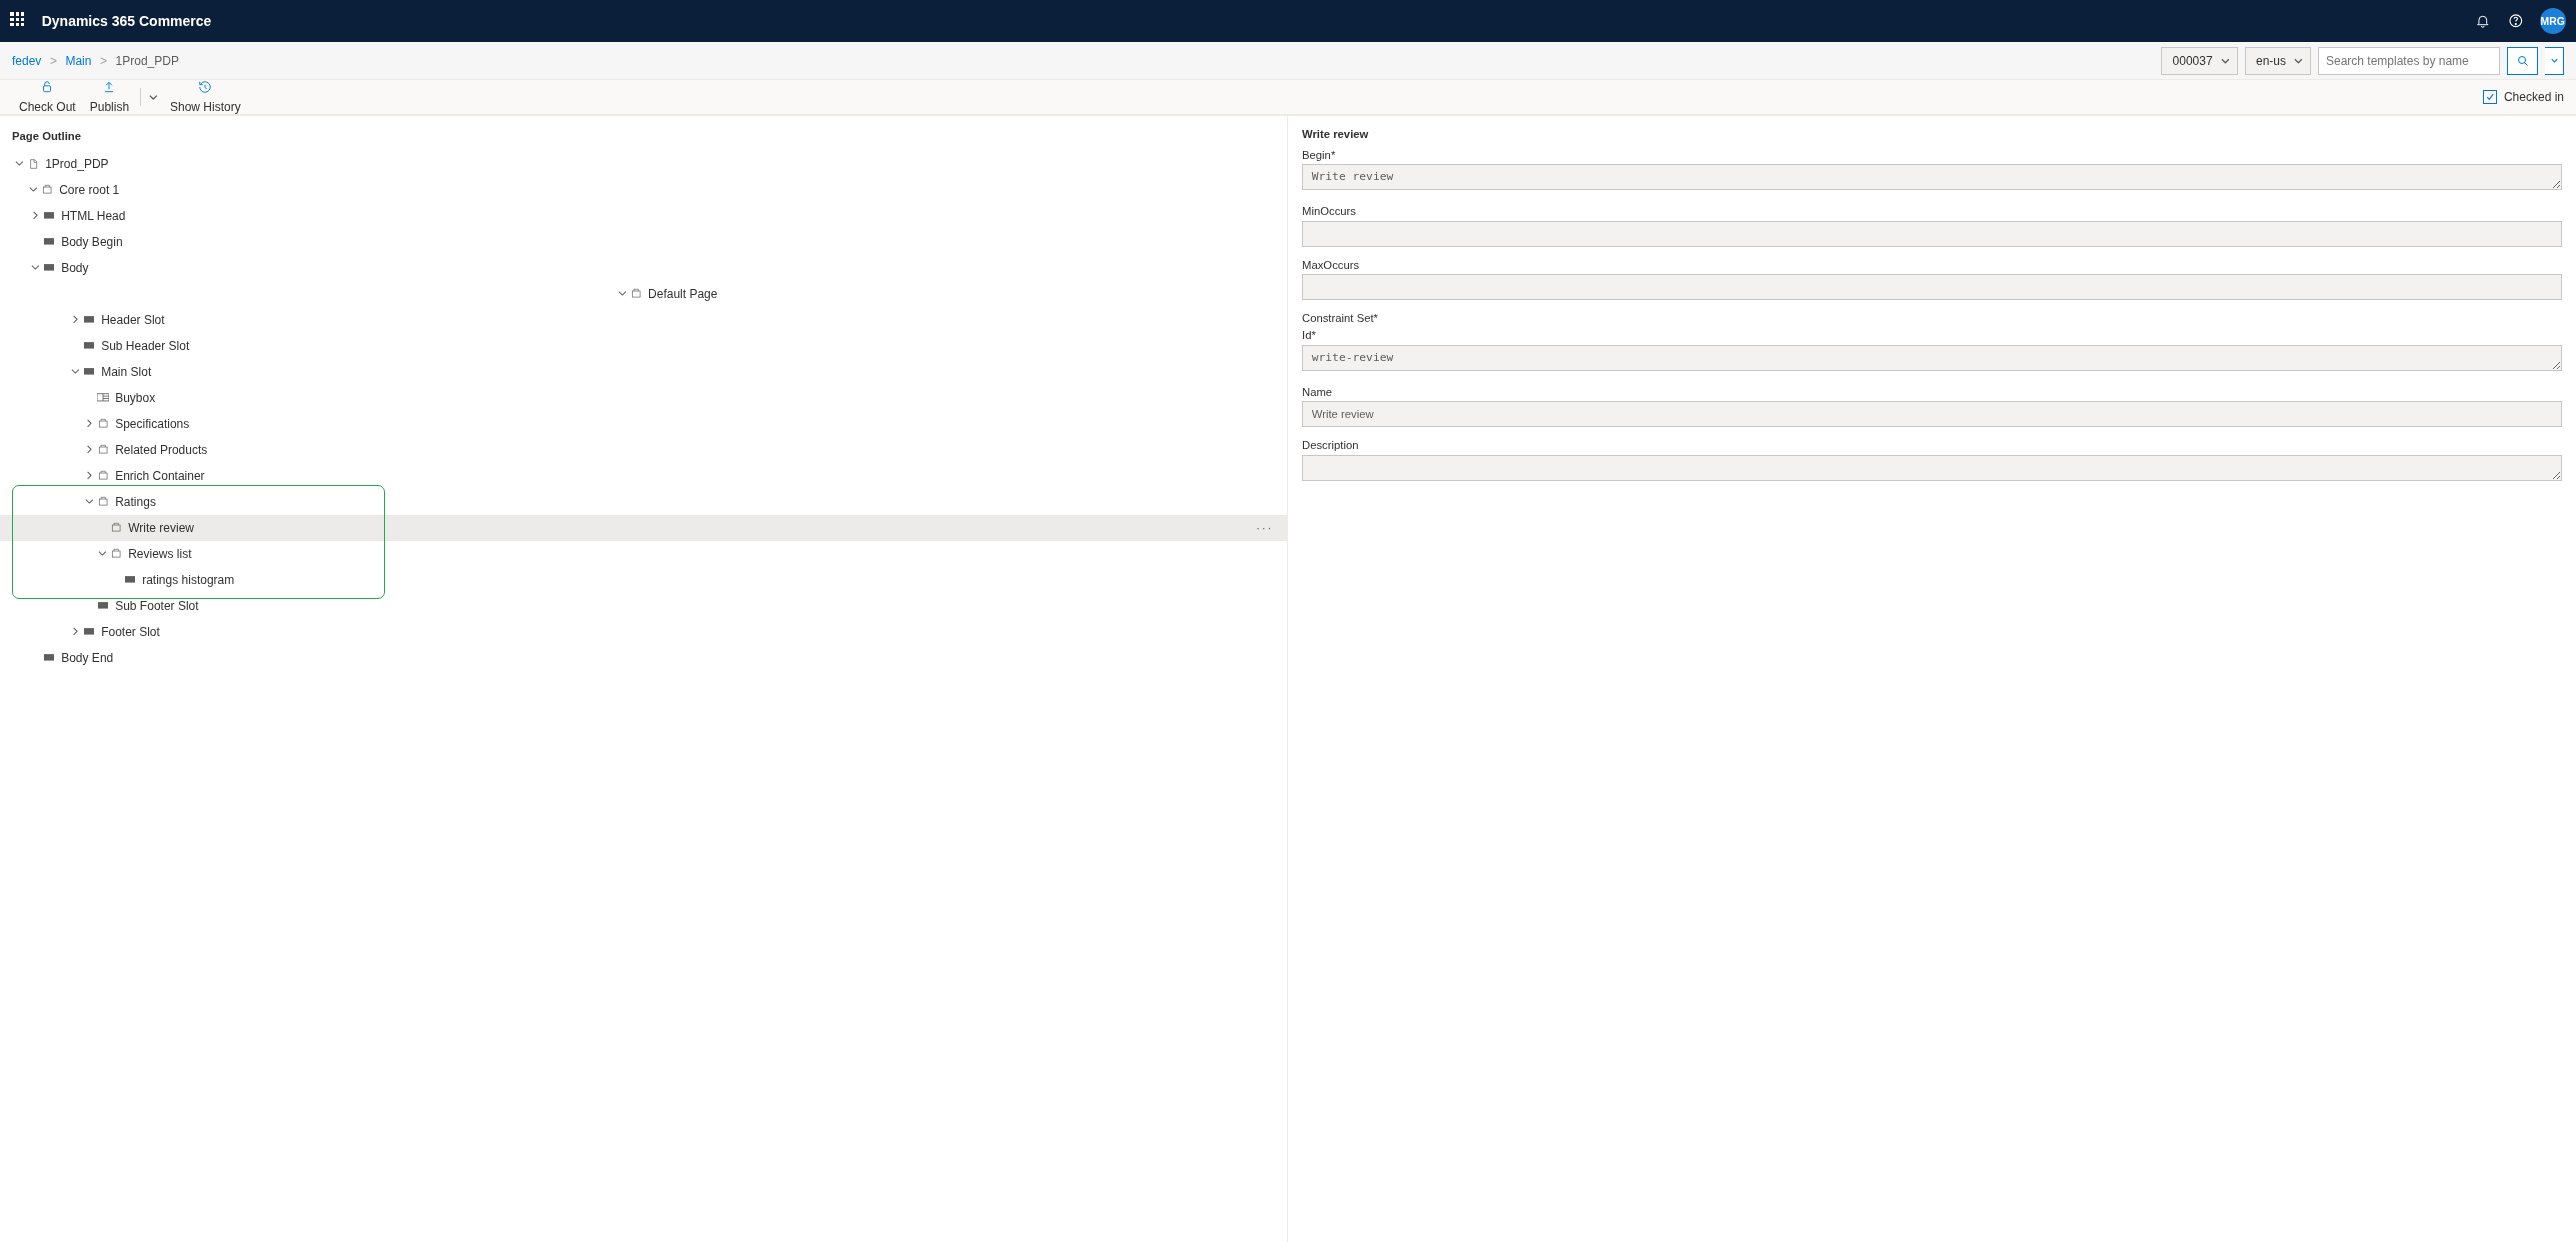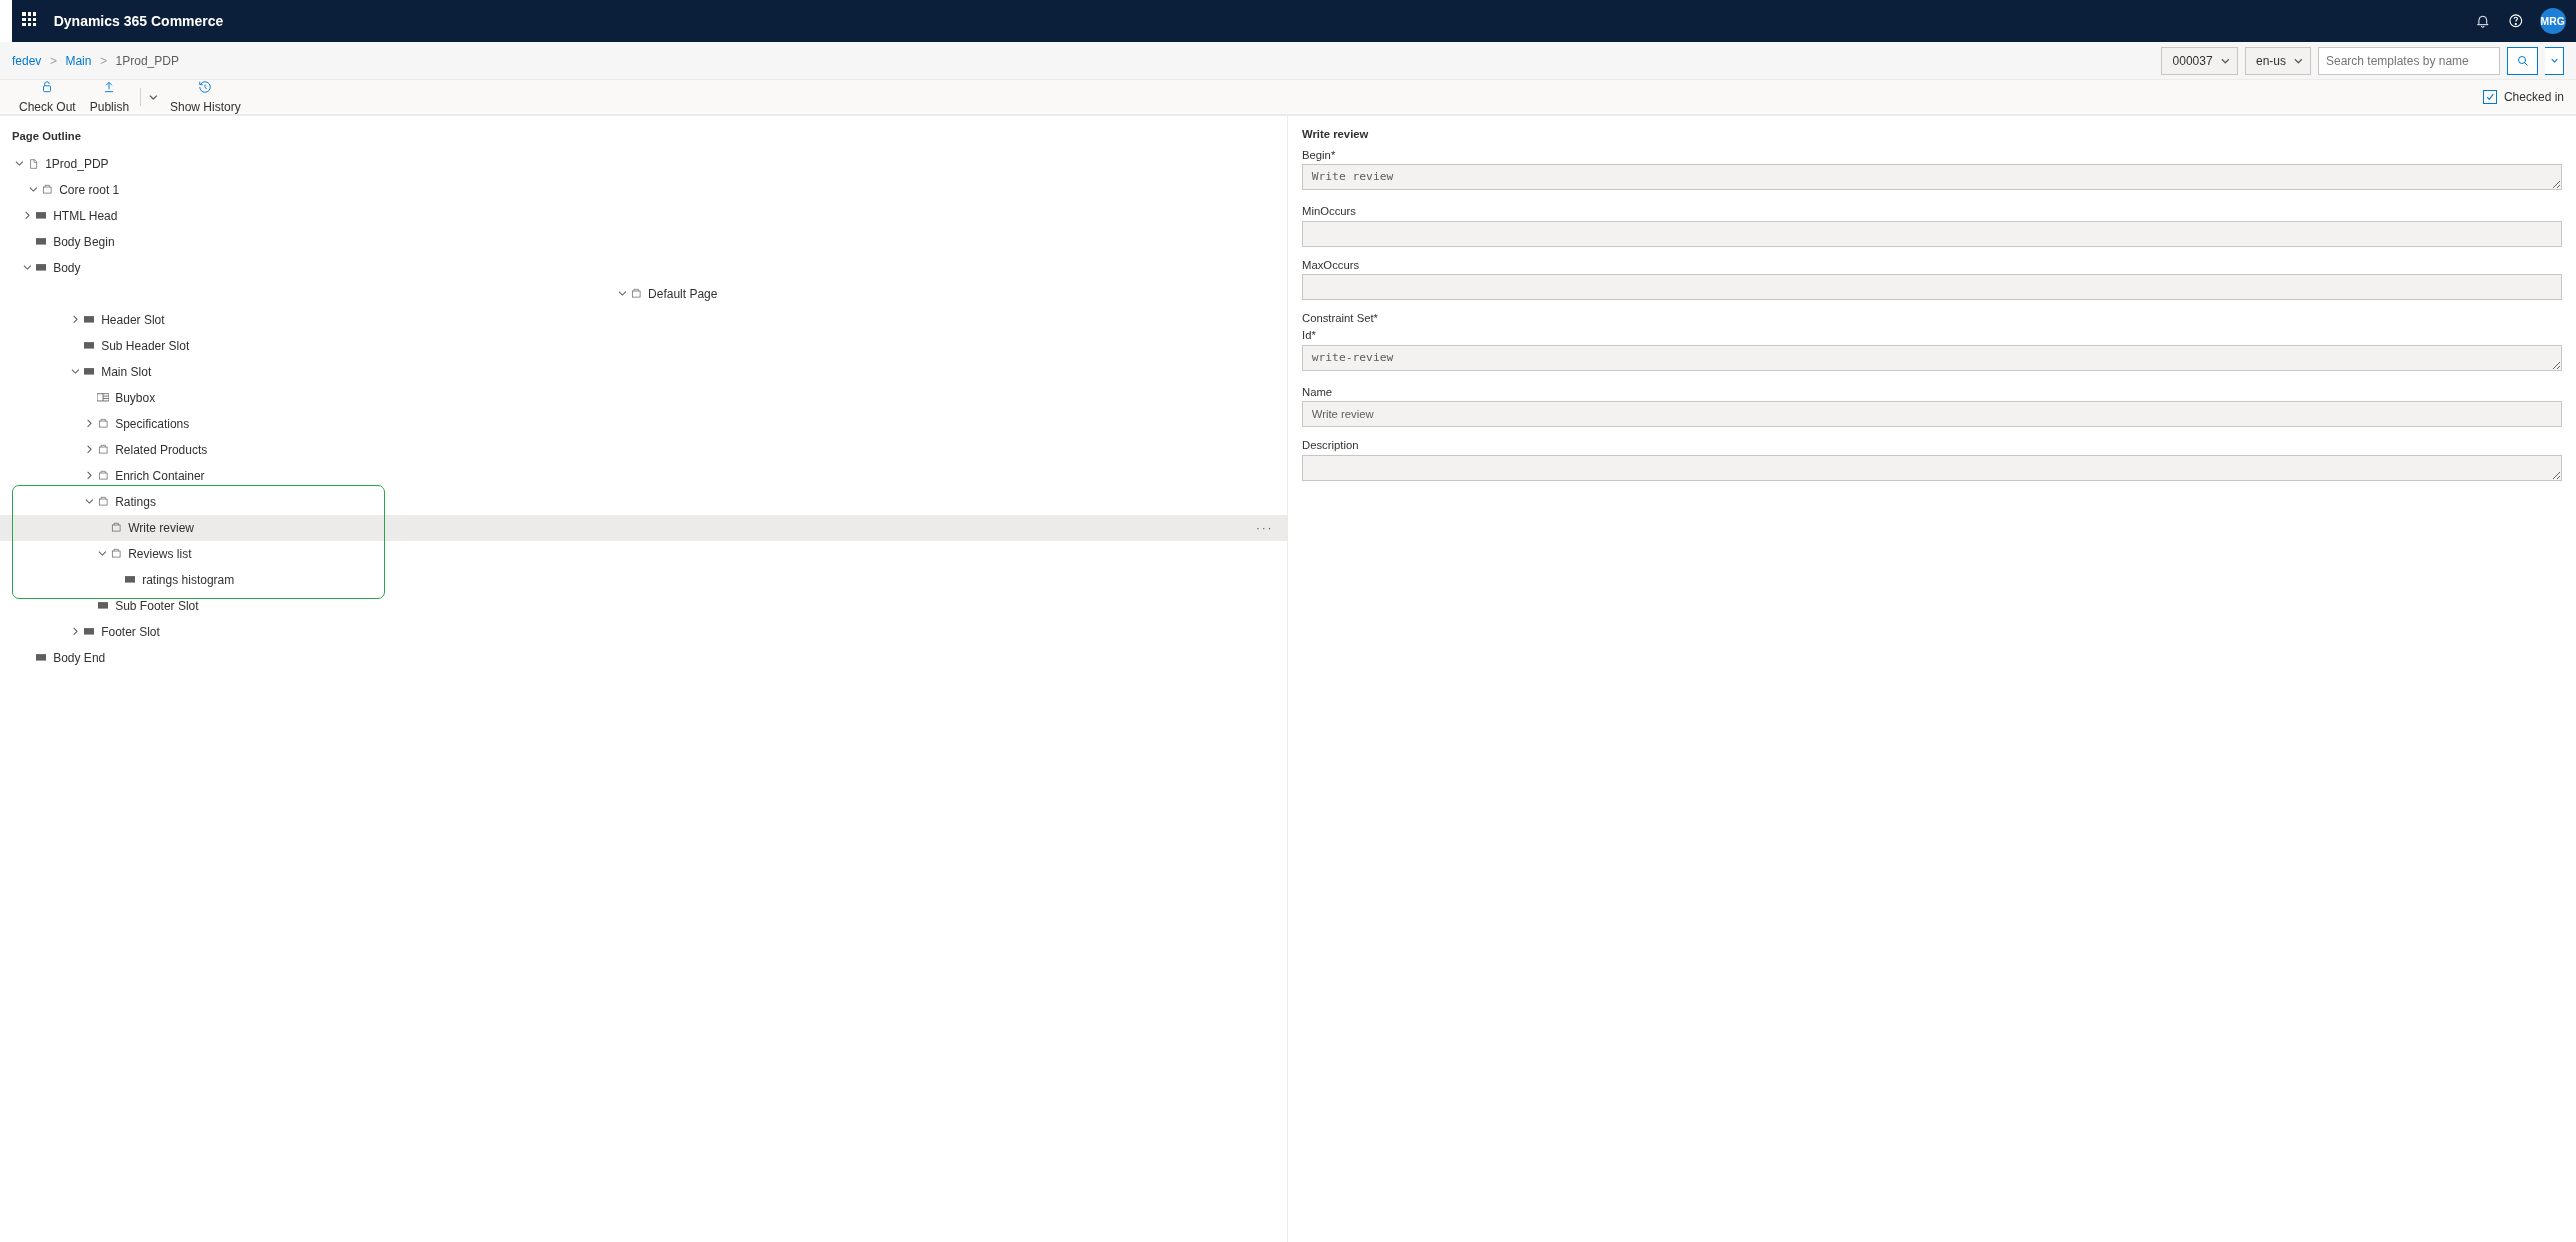--- a/index.html
+++ b/index.html
@@ -1,19 +1,19 @@
 <!DOCTYPE html>
 <html style="font-size:14px"><head>
 <meta charset="utf-8">
 <style>
   * { box-sizing: border-box; margin: 0; padding: 0; }
   body { font-family: "Segoe UI", Arial, sans-serif; font-size: 12px; color: #323130; background: #fff; }
   
   
-  .topnav { background: #0b1f3a; height: 42px; display: flex; align-items: center; padding: 0 10.4px; color: #fff; margin-left: 12px; }
+  .topnav { background: #0b1f3a; height: 42px; display: flex; align-items: center; padding: 0 10.4px; color: #fff; }
   .waffle { width: 17.3px; height: 17.3px; display: grid; grid-template-columns: repeat(3,3.5px); grid-template-rows: repeat(3,3.5px); gap: 1.7px; margin-right: 14px; cursor: pointer; }
   .waffle span { background: #fff; width: 3.5px; height: 3.5px; }
   .app-title { font-size: 14px; font-weight: 600; flex: 1; }
   .topnav-right { display: flex; align-items: center; gap: 15.6px; }
   .topnav-icon { width: 17.3px; height: 17.3px; cursor: pointer; display:flex; align-items:center; justify-content:center; }
   .avatar { width: 26px; height: 26px; border-radius: 50%; background: #1e7fd6; color:#fff; display:flex; align-items:center; justify-content:center; font-size:10.4px; font-weight:600; }
 
   
   .breadcrumb-row { background: #f6f6f7; height: 38px; display: flex; align-items: center; padding: 14px 12px; border-bottom: 0.9px solid #edebe9; }
   .breadcrumb { flex: 1; font-size: 12px; }
@@ -45,21 +45,21 @@
   
   .tree-row { display: flex; align-items: center; height: 26px; padding-right: 8.7px; cursor: pointer; position:relative; }
   .tree-row.selected { background: #edebe9; }
   .tree-row.selected .more { visibility: visible; }
   .more { margin-left: auto; color: #605e5c; visibility: hidden; letter-spacing: 1.7px; padding-right:5.2px; }
   .tr-chev { width: 14px; display: inline-flex; justify-content: center; color: #605e5c; }
   .tr-icon { width: 14px; display: inline-flex; justify-content: center; margin-right: 5.2px; color:#605e5c; }
   .tr-label {}
   .indent1 { padding-left: 12px; }
   .indent2 { padding-left: 26px; }
-  .indent3 { padding-left: 20px; }
+  .indent3 { padding-left: 28px; }
   .indent4 { padding-left: 54px; justify-content: center; }
   .indent5 { padding-left: 68px; }
   .indent6 { padding-left: 82px; }
   .indent7 { padding-left: 95px; }
   .highlight-box { position: absolute; border: 1.7px solid #2aa54b; border-radius: 7px; left: 12px; width: 373px; pointer-events:none; }
 
   
   .panel-title { font-size: 11.3px; font-weight: 600; margin-bottom: 8.7px; }
   .field { margin-bottom: 12px; }
   .field-label { font-size: 11.3px; color: #323130; margin-bottom: 3.5px; }

